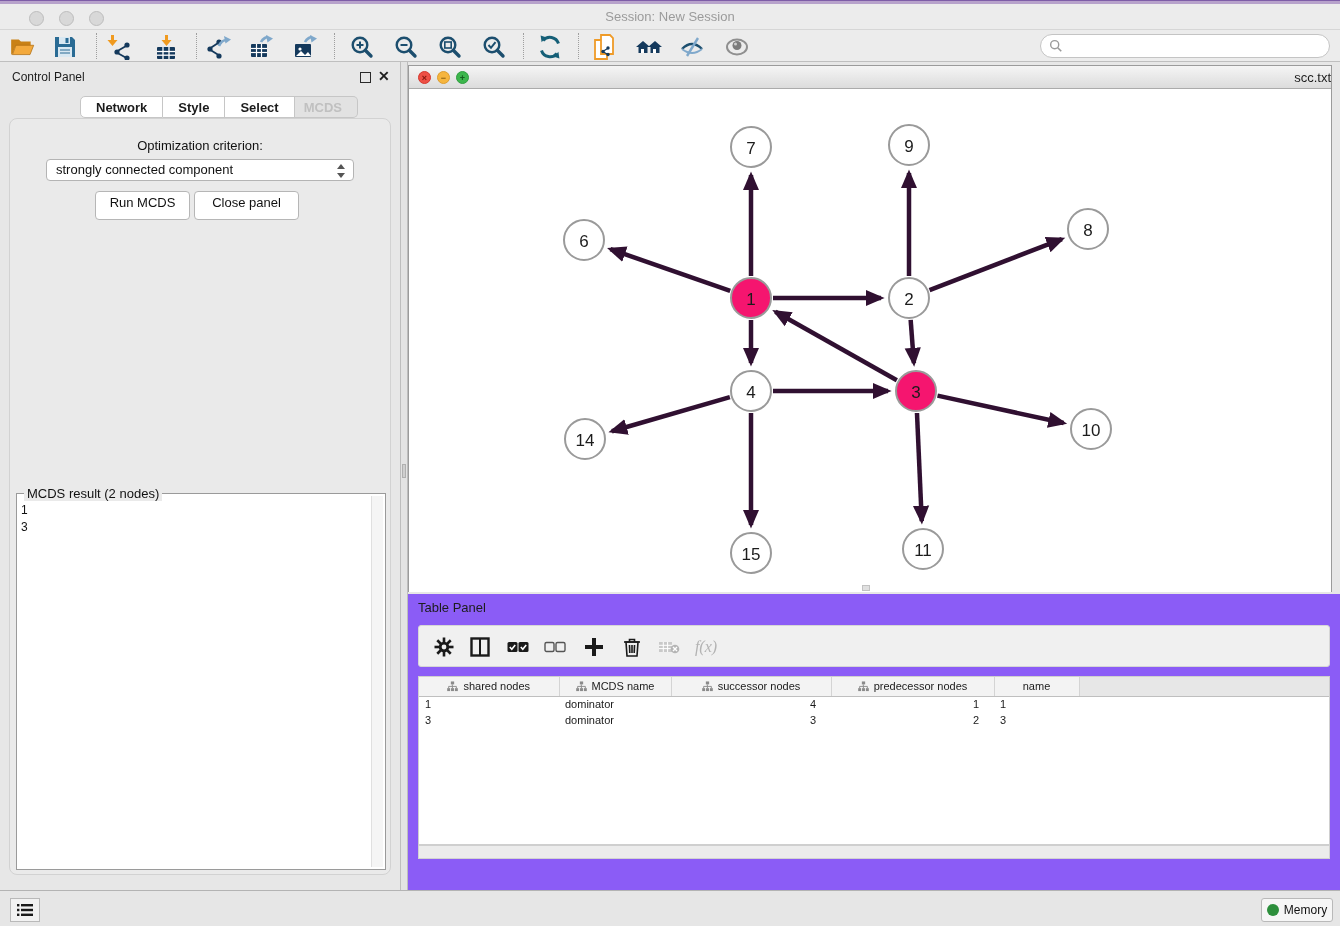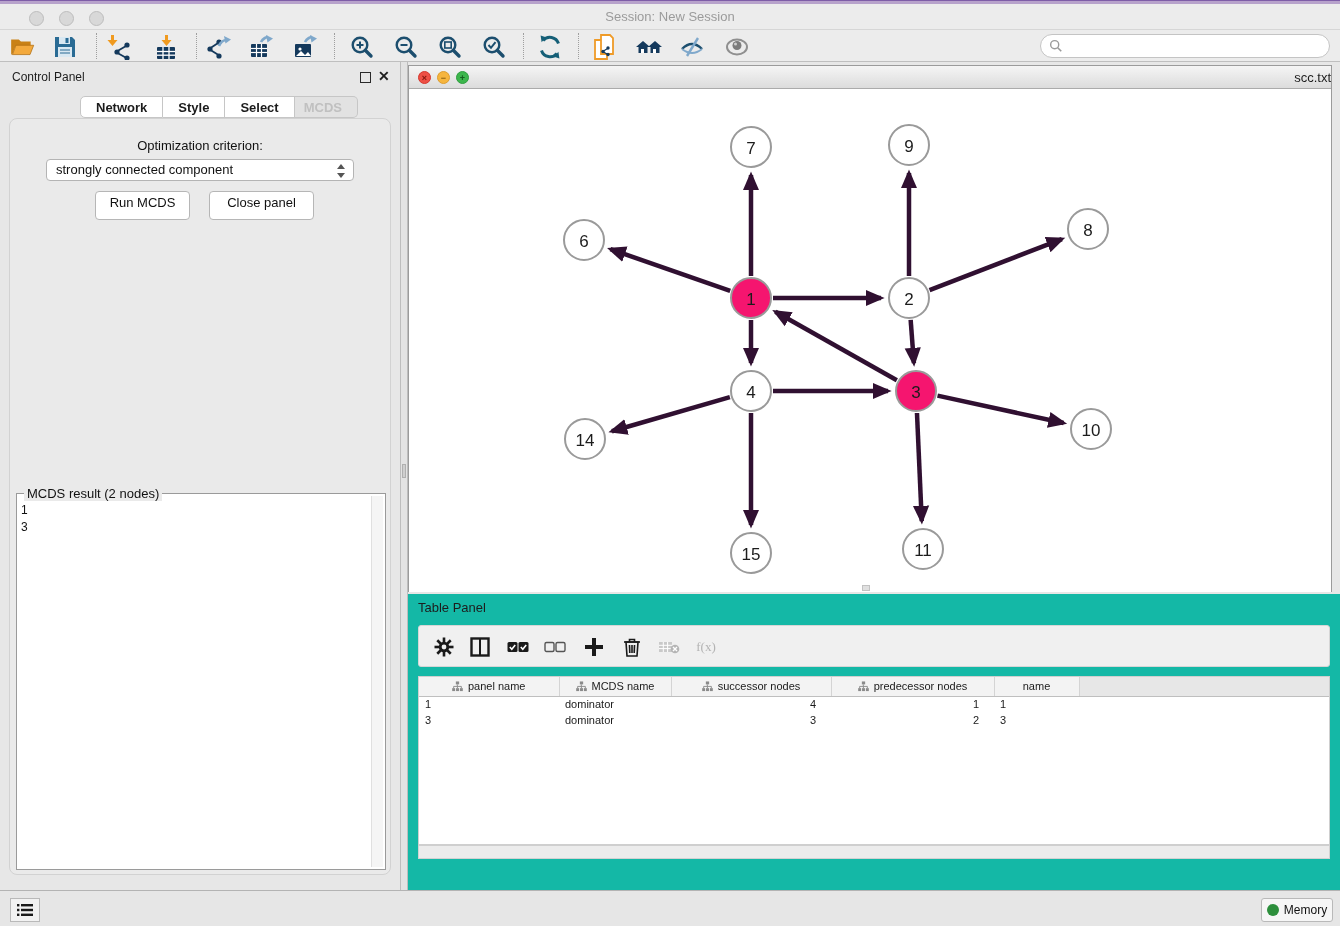--- a/index.html
+++ b/index.html
@@ -35,21 +35,21 @@
   #cp-body { position:absolute; left:9px; top:56px; width:382px; height:757px;
      background:#eaeaea; border:1px solid #d2d2d2; border-radius:8px; }
   #opt-label { position:absolute; left:0; top:19px; width:100%; text-align:center; font-size:13px; color:#111; }
   #criterion-select { position:absolute; left:36px; top:40px; width:308px; height:22px; background:#fff;
      border:1px solid #b4b4b4; border-radius:4px; font-size:13px; color:#111; line-height:20px;
      padding-left:9px; }
   #criterion-stepper { position:absolute; right:6px; top:2px; width:12px; height:16px; }
   .btn { position:absolute; top:72px; height:29px; background:#fff; border:1px solid #b6b6b6;
      border-radius:4px; font-size:13px; color:#111; text-align:center; line-height:21px; }
   #run-mcds-btn { left:85px; width:95px; }
-  #close-panel-btn { left:199px; width:105px; }
+  #close-panel-btn { left:184px; width:105px; }
   #mcds-group { position:absolute; left:6px; top:374px; width:370px; height:377px;
      border:1px solid #9a9a9a; background:#fff; }
   #mcds-group-title { position:absolute; left:7px; top:-8px; background:#eaeaea; padding:0 3px;
      font-size:13px; color:#111; }
   #mcds-result-text { position:absolute; left:4px; top:8px; right:16px; bottom:4px;
      font-size:12px; line-height:17px; color:#111; }
   #mcds-scrollbar { position:absolute; right:2px; top:2px; width:12px; bottom:2px;
      background:#f5f5f5; border-left:1px solid #e0e0e0; }
 
   
@@ -65,26 +65,26 @@
   .traffic { position:absolute; top:5px; width:13px; height:13px; border-radius:50%;
      font-size:9px; font-weight:bold; text-align:center; line-height:13px; }
   #tl-close { left:9px;  background:#ee4f45; border:1px solid #d4372e; color:#82150d; }
   #tl-min   { left:28px; background:#f6b53d; border:1px solid #dd9d2f; color:#8d6210; }
   #tl-zoom  { left:47px; background:#3cb64c; border:1px solid #2f9e3f; color:#145f1e; }
   #net-title { width:100%; text-align:right; font-size:13px; color:#1d1d1d; line-height:23px; }
   #graph-canvas { position:absolute; left:0; top:23px; width:922px; height:503px; background:#fff; }
   #h-grip { position:absolute; left:453px; bottom:1px; width:8px; height:6px; background:#e0e0e0; border:1px solid #c2c2c2; }
 
   
-  #table-panel { left:408px; top:594px; width:932px; height:296px; background:#14b8a6; }
+  #table-panel { left:408px; top:594px; width:932px; height:296px; background:#8b5cf6; }
   #tp-title { position:absolute; left:10px; top:6px; font-size:13px; color:#1d1d1d; }
   #tp-toolbar { position:absolute; left:10px; top:31px; width:912px; height:42px;
      background:#f0f0f0; border:1px solid #d6d6d6; border-radius:3px; }
   .tpicon { position:absolute; top:8px; width:26px; height:26px; display:flex; align-items:center; justify-content:center; }
-  #fx-icon { font-family:"Liberation Serif", serif; font-size:13px; color:#b3b3b3; }
+  #fx-icon { font-family:"Liberation Serif", serif; font-style:italic; font-size:16px; color:#b3b3b3; }
   #node-table { position:absolute; left:10px; top:82px; width:912px; height:169px; background:#fff;
      border:1px solid #cfcfcf; }
   table { border-collapse:collapse; width:100%; table-layout:fixed; }
   thead th { height:19px; background:#f3f3f3; border-bottom:1px solid #bfbfbf; border-right:1px solid #d4d4d4;
      font-size:11px; font-weight:normal; color:#1b1b1b; }
   thead th.no-border { border-right:none; }
   .th-inner { display:flex; align-items:center; justify-content:center; gap:5px; }
   tbody td { height:16px; font-size:11px; color:#1b1b1b; padding:0 4px; white-space:nowrap; overflow:hidden; }
   td.al-left { text-align:left; padding-left:6px; }
   td.al-right { text-align:right; padding-right:15px; }
@@ -465,21 +465,21 @@
               <span class="th-inner">
                 <svg width="11" height="11" viewBox="0 0 12 12">
                   <g fill="#8a8a8a">
                     <rect x="4.2" y="0.5" width="3.6" height="3.2"></rect>
                     <rect x="0.2" y="7.8" width="3.2" height="3.2"></rect>
                     <rect x="4.4" y="7.8" width="3.2" height="3.2"></rect>
                     <rect x="8.6" y="7.8" width="3.2" height="3.2"></rect>
                     <path d="M5.8 3.7v2.2M1.8 7.8V5.9h8.4v1.9M5.9 5.9v1.9" stroke="#8a8a8a" fill="none"></path>
                   </g>
                 </svg>
-                <span>panel name</span>
+                <span>shared nodes</span>
               </span>
             </th>
           <th>
               <span class="th-inner">
                 <svg width="11" height="11" viewBox="0 0 12 12">
                   <g fill="#8a8a8a">
                     <rect x="4.2" y="0.5" width="3.6" height="3.2"></rect>
                     <rect x="0.2" y="7.8" width="3.2" height="3.2"></rect>
                     <rect x="4.4" y="7.8" width="3.2" height="3.2"></rect>
                     <rect x="8.6" y="7.8" width="3.2" height="3.2"></rect>

